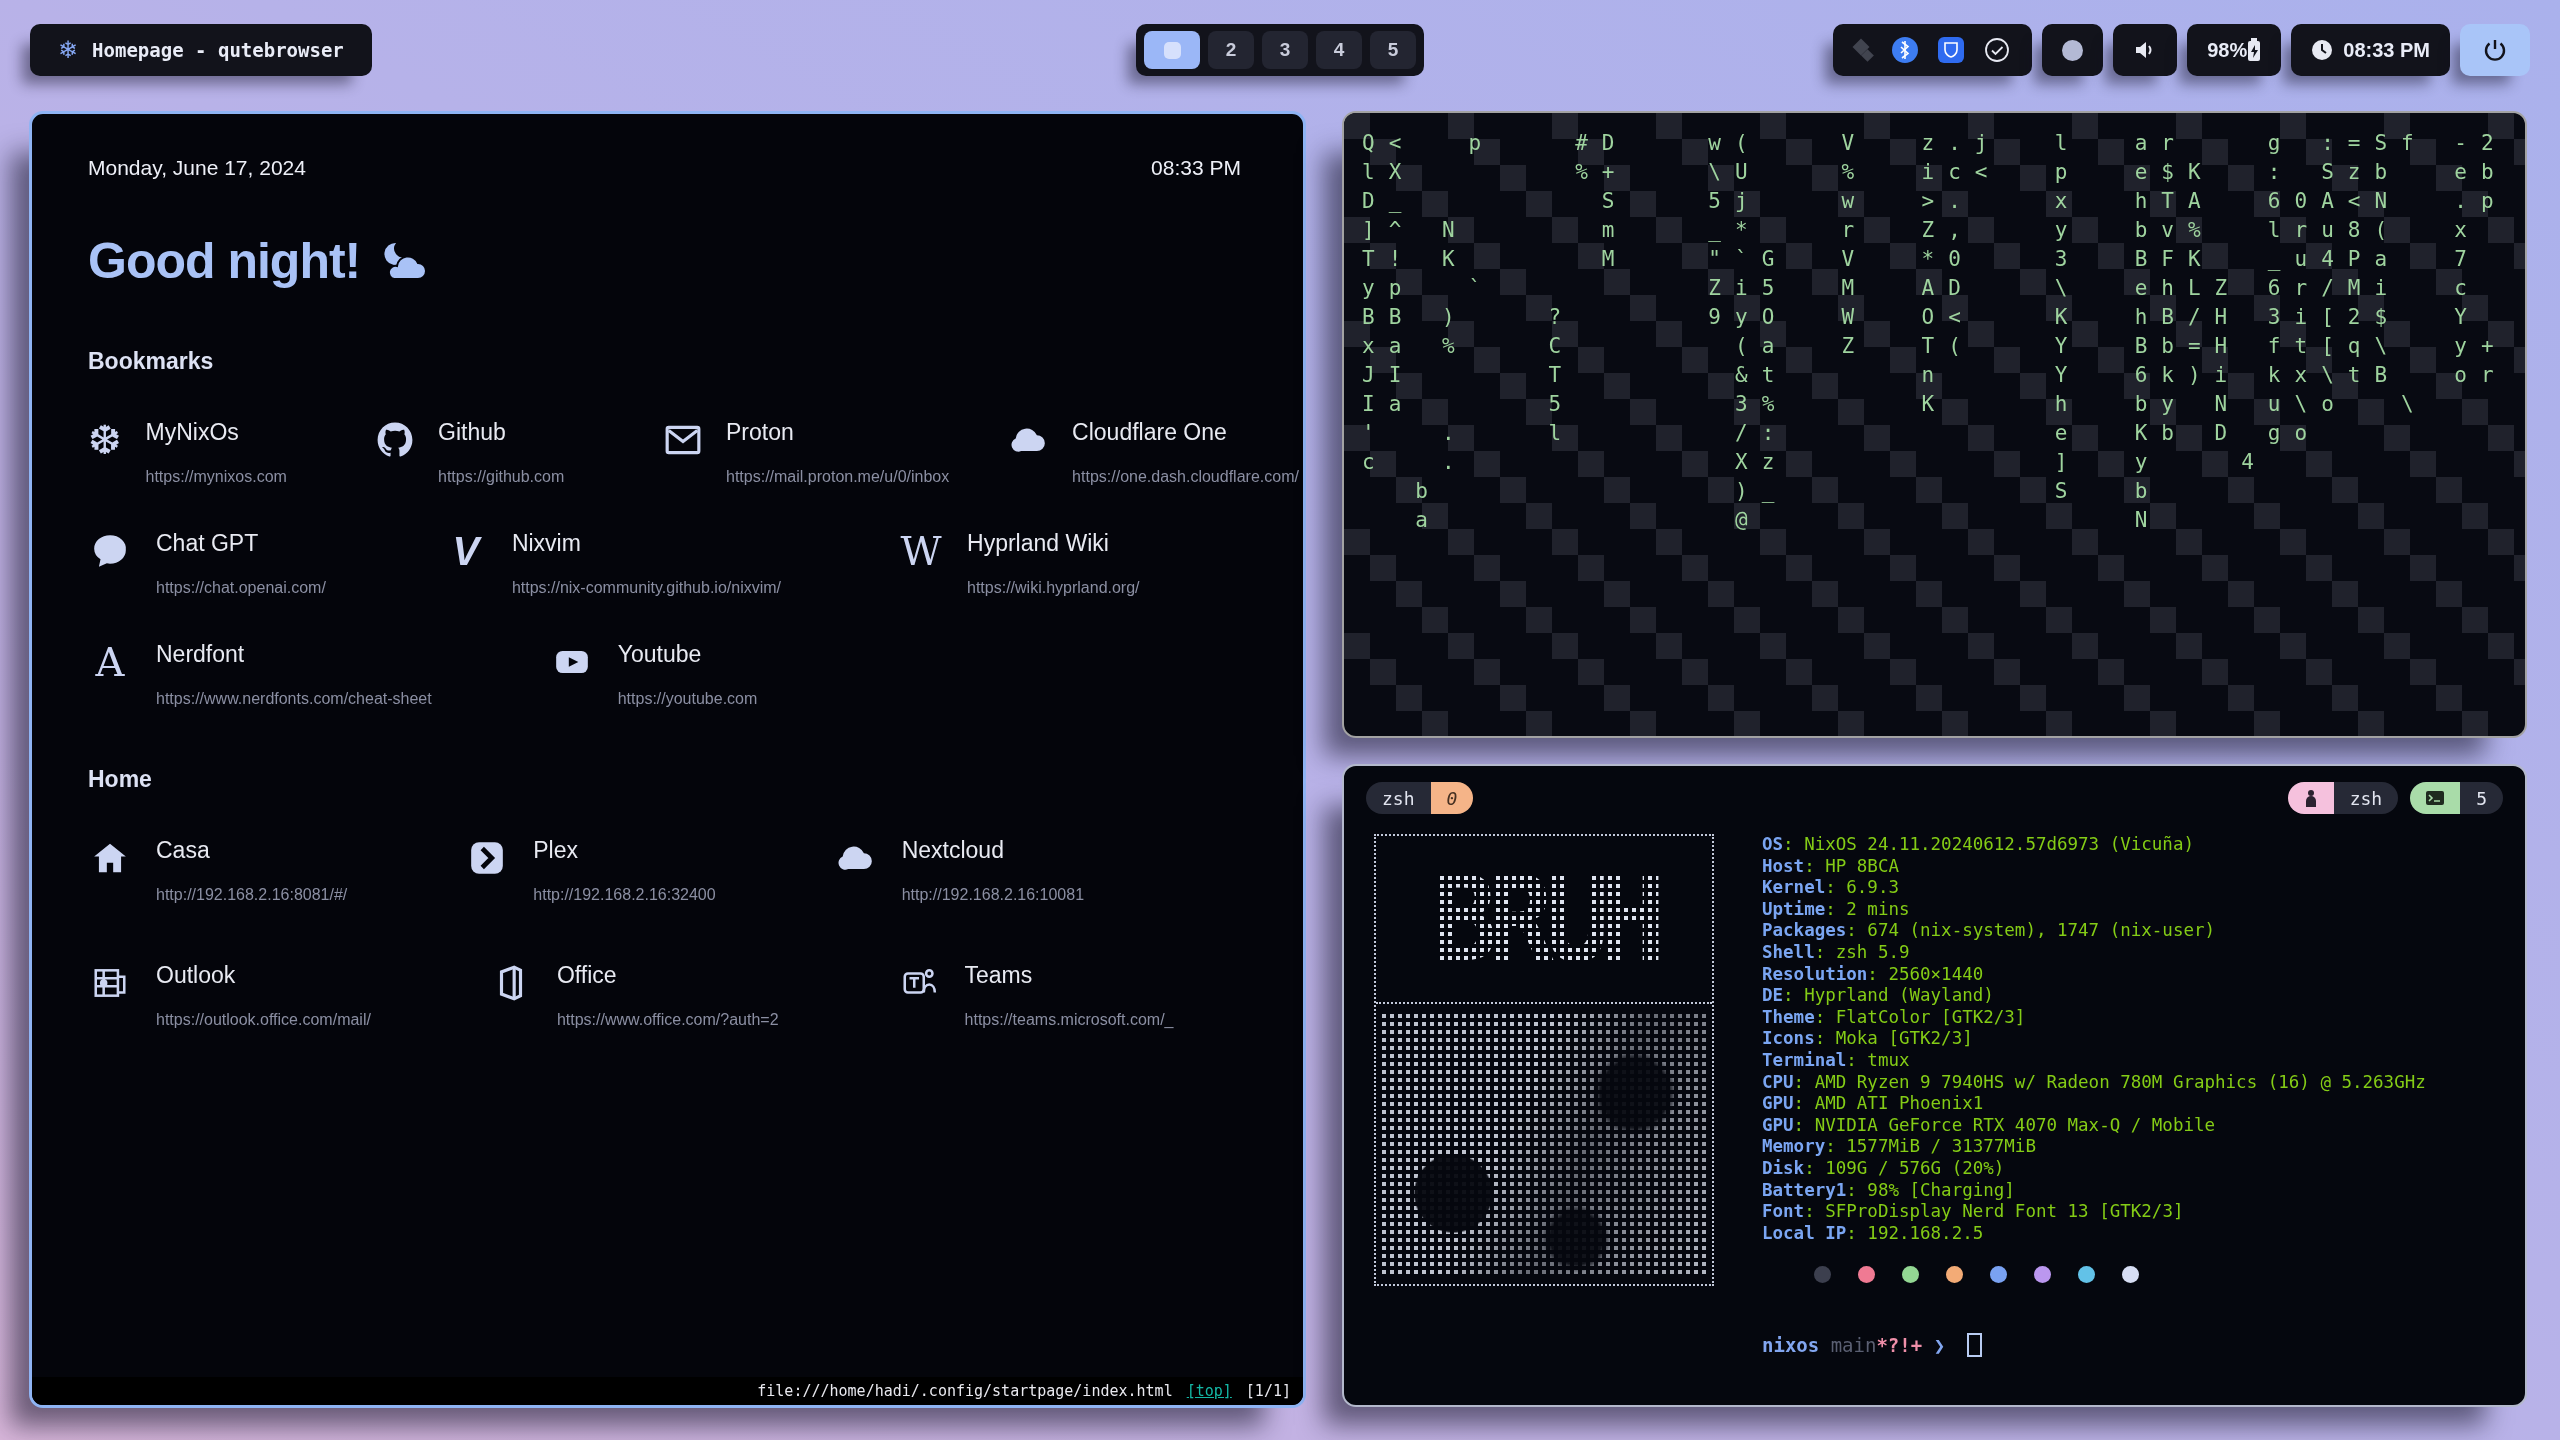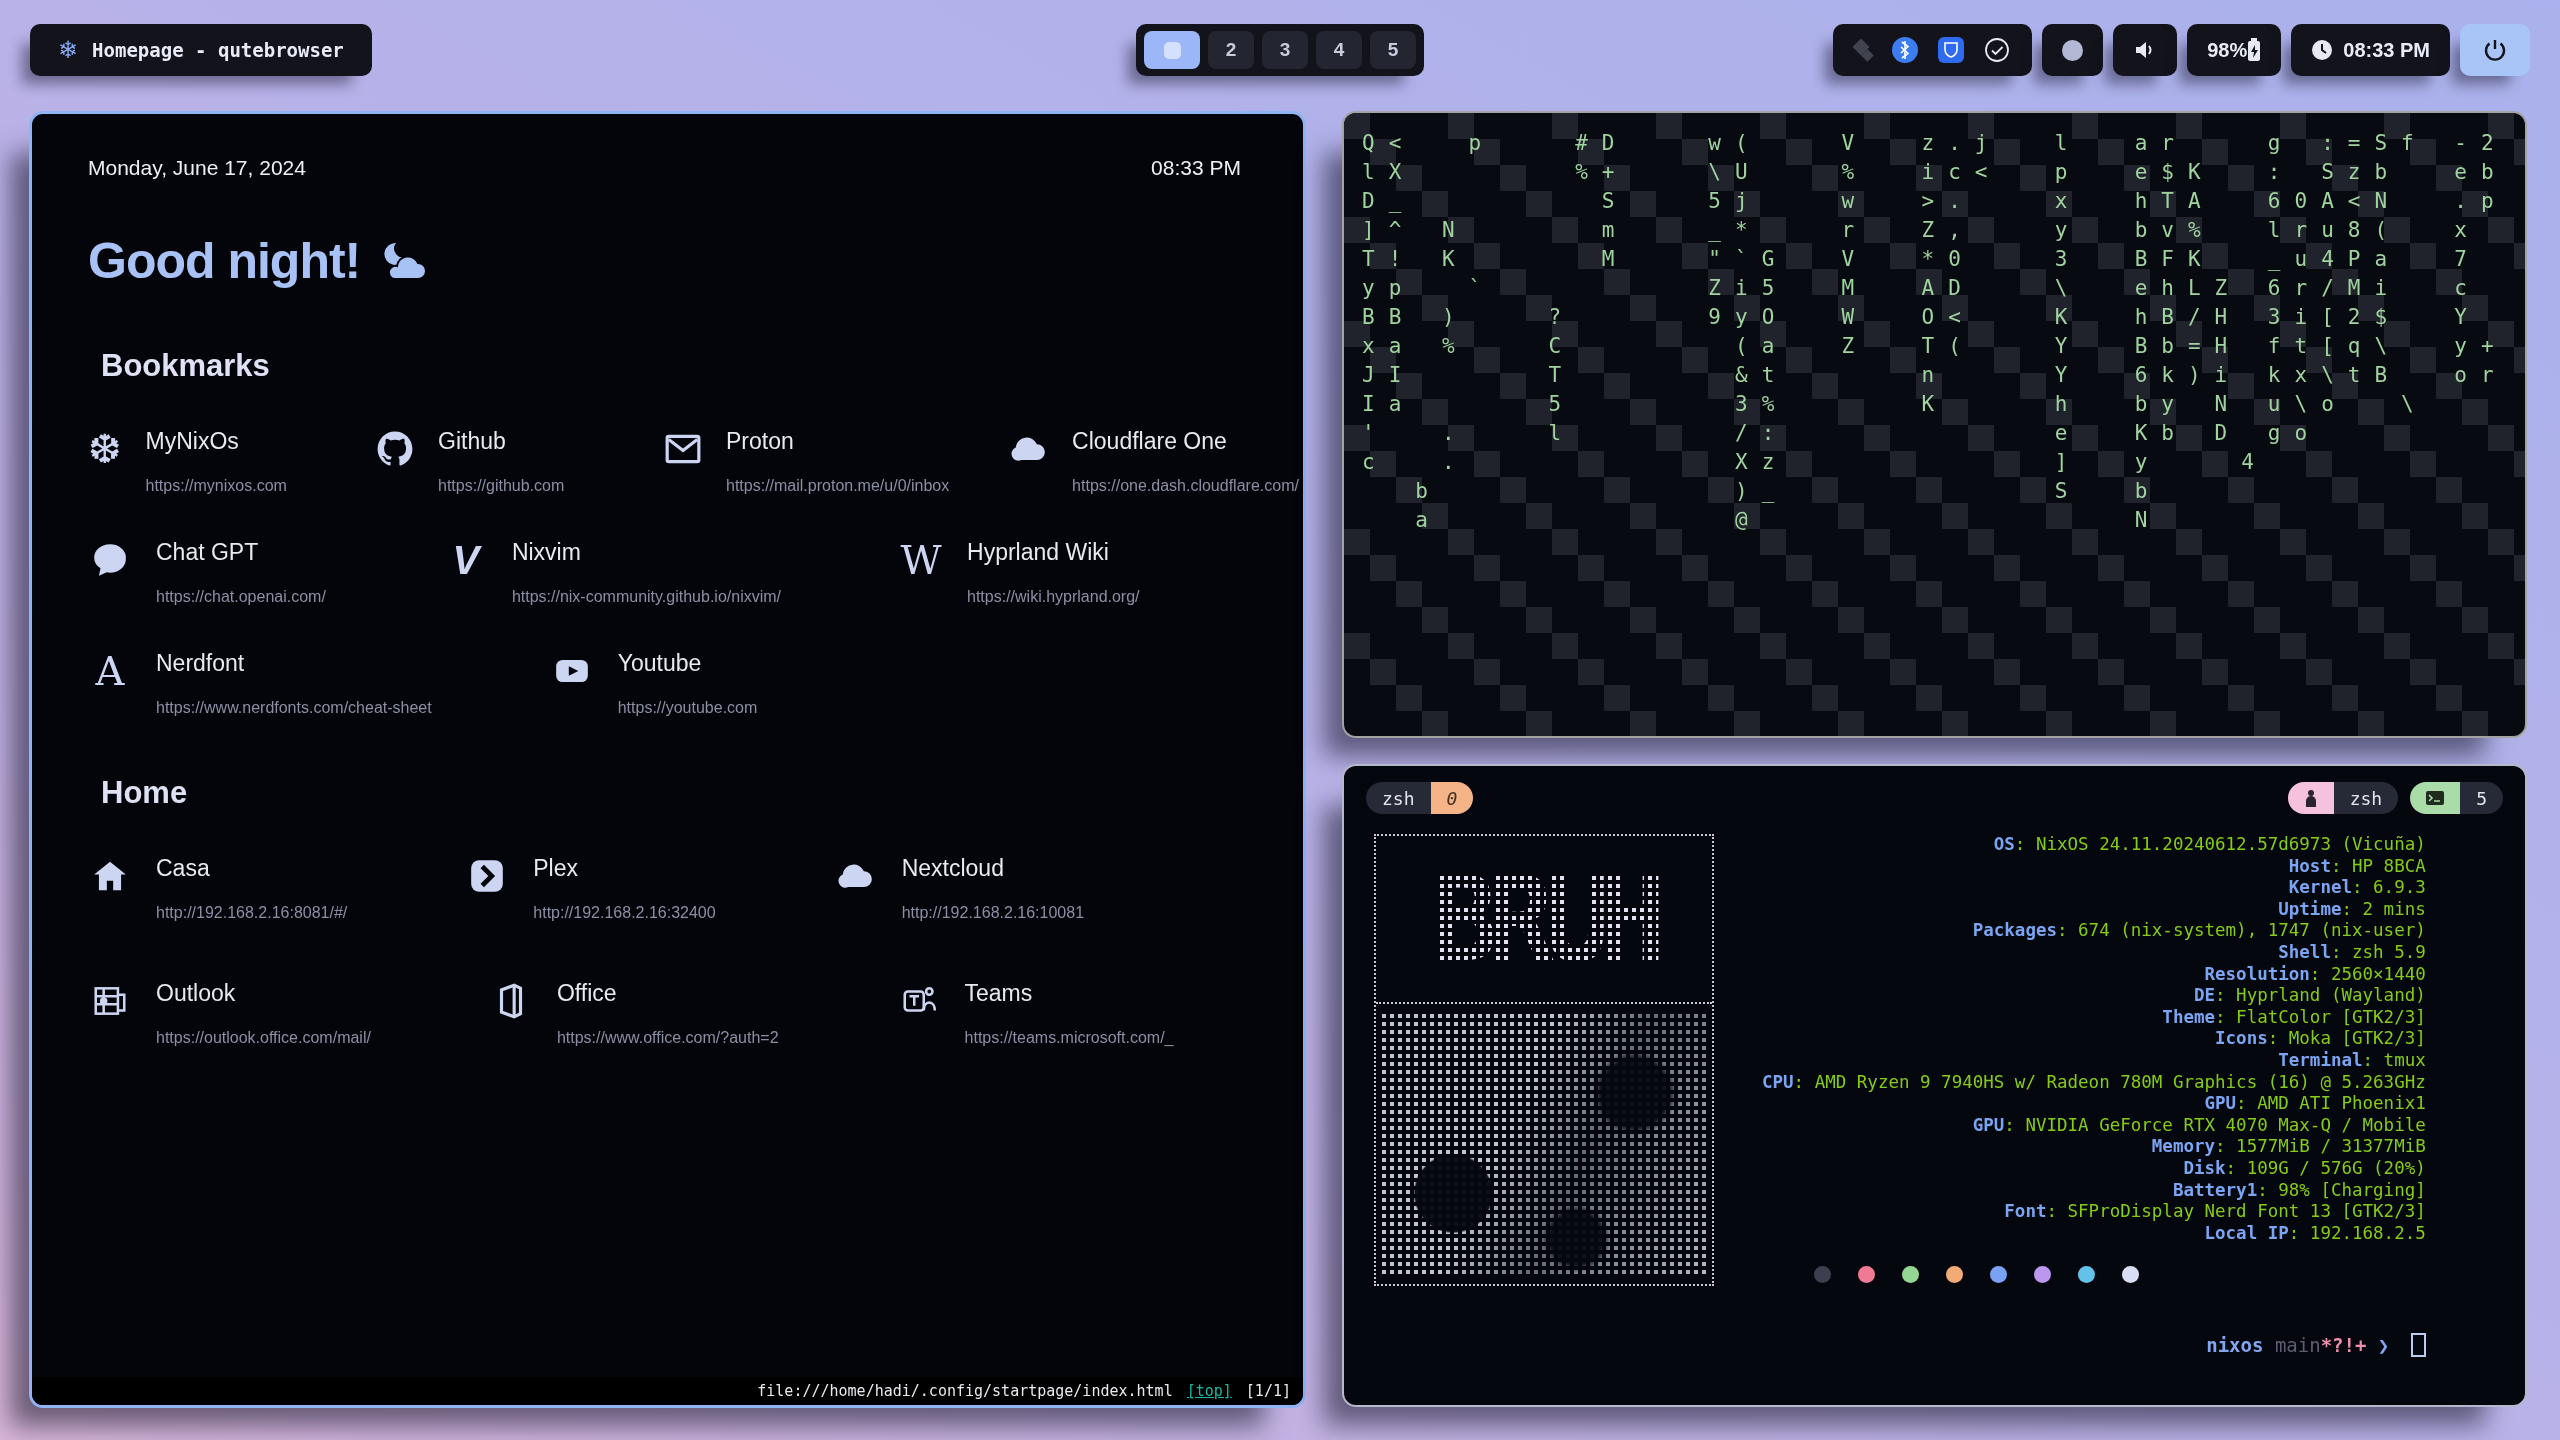--- a/index.html
+++ b/index.html
@@ -36,41 +36,41 @@
   
   .window { position:absolute; border-radius:14px; overflow:hidden;
     box-shadow:-30px 30px 26px -12px rgba(18,16,36,.55); }
   
   .browser { left:29px; top:111px; width:1277px; height:1297px; background:#04050b; border:3px solid #8fb4f4; }
   .browser-inner { padding:42px 62px 0 56px; color:#eef0f8; height:calc(100% - 28px); overflow:hidden; }
   .b-head { display:flex; justify-content:space-between; font-size:21px; color:#eef0f8; }
   .greeting-row { margin-top:52px; display:flex; align-items:center; gap:16px; }
   .greeting { font-size:50px; font-weight:bold; color:#a9c2f6; letter-spacing:-1px; }
   .section { margin-top:58px; }
-  .section-title { font-size:31px; font-weight:bold; color:#dde2f4;margin-left:13px; }
+  .section-title { font-size:23px; font-weight:bold; color:#dde2f4; }
   .bm-row { display:flex; margin-top:44px; column-gap:118px; }
   .bm-item { display:flex; gap:24px; cursor:pointer; min-width:170px; }
   .bm-ico { width:44px; display:flex; justify-content:center; align-items:flex-start; color:#ccd5f2; padding-top:2px; }
   .bm-ico svg { width:38px; height:38px; }
   .bm-name { font-size:23px; color:#e8eaf2; }
   .bm-url { font-size:16px; color:#8b8fa3; margin-top:22px; }
   .glyph-ico { font-size:40px; line-height:38px; color:#ccd5f2; }
   .serif { font-family:"DejaVu Serif", serif; }
   .statusbar { position:absolute; bottom:0; left:0; width:100%; height:28px; background:#000;
     display:flex; justify-content:flex-end; align-items:center; gap:14px; padding:0 12px;
     font-family:"DejaVu Sans Mono", monospace; font-size:15px; }
   .sb-url { color:#e9e9ef; } .sb-top { color:#14b8a6;text-decoration:underline; } .sb-tab { color:#e9e9ef; }
   
   .matrix { left:1342px; top:111px; width:1185px; height:627px; background:#080a12; border:2px solid #a3a3a3; }
   .matrix svg.bgpat { position:absolute; inset:0; }
   .matrix pre { position:absolute; left:18px; top:16px;
     font-family:"DejaVu Sans Mono", monospace; font-size:21px; line-height:29px; letter-spacing:14px;
     color:#9fd49f; }
   
-  .fetch { left:1342px; top:764px; width:1185px; height:643px; background:#05070e; border:2px solid #b4b9cc;text-align:right; }
+  .fetch { left:1342px; top:764px; width:1185px; height:643px; background:#05070e; border:2px solid #b4b9cc; }
   .tmux-bar { display:flex; justify-content:space-between; padding:16px 22px 0 22px; font-family:"DejaVu Sans Mono", monospace; }
   .seg-pill { display:flex; border-radius:999px; overflow:hidden; font-size:18px; height:32px; }
   .seg { display:flex; align-items:center; padding:0 16px; }
   .seg.dark { background:#262936; color:#e2e5f0; }
   .seg.orange { background:#f5b488; color:#463021; font-style:italic; }
   .seg.pink { background:#f5c1dd; color:#2b2230; }
   .seg.green { background:#a9dca9; color:#1f2b1f; }
   .tmux-right { display:flex; gap:12px; }
   .fetch-body { display:flex; padding:20px 0 0 30px; }
   .bruh { width:340px; height:452px; border:2px dotted #c3c9da; position:relative; color:#dfe4f0; flex:none; }

